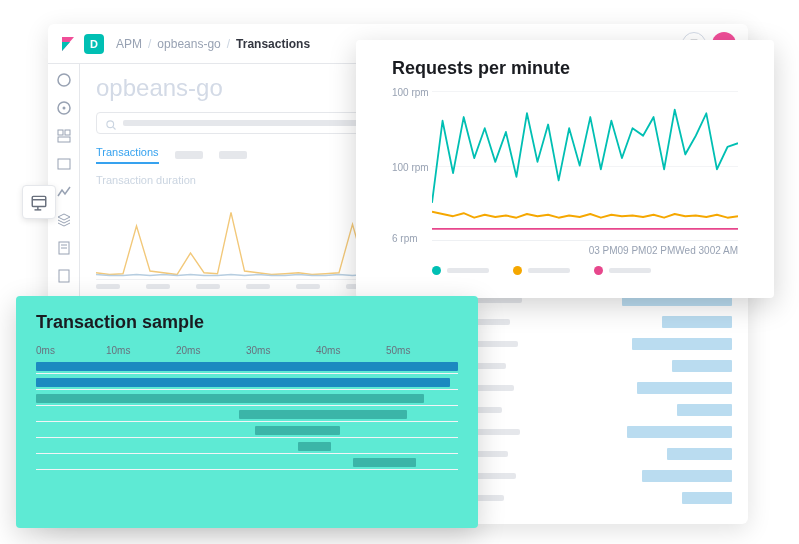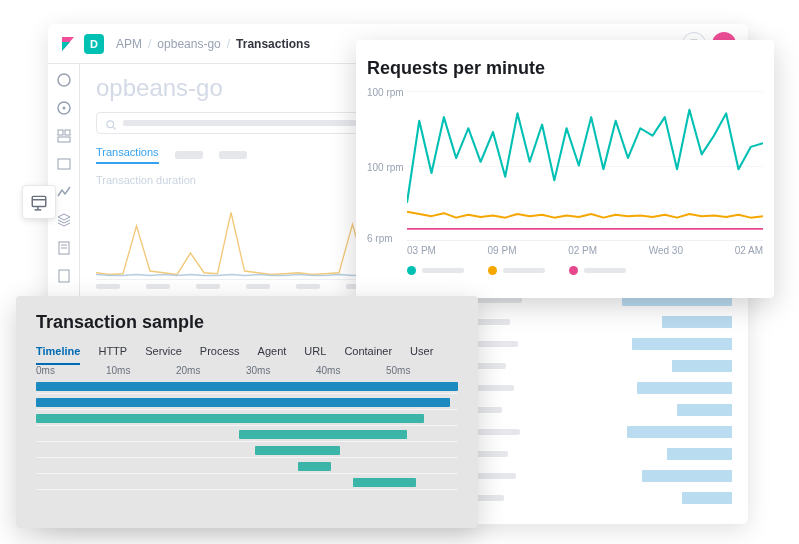--- a/index.html
+++ b/index.html
@@ -114,41 +114,41 @@
   color: #69707d;
 }
 
 
 .rpm-card {
   position: absolute;
   left: 356px; top: 40px;
   width: 418px; height: 258px;
   background: #fff; border-radius: 4px;
   box-shadow: 0 8px 28px rgba(0,0,0,.18);
-  padding: 18px 11px 12px;
+  padding: 18px 36px 12px;
 }
 .rpm-card h2 { font-size: 18px; font-weight: 700; color: #1a1c21; margin-bottom: 12px; }
 .rpm-chart {
   position: relative; height: 150px; margin-left: 40px;
   border-bottom: 1px solid #eef0f3;
 }
 .rpm-y { position: absolute; left: -40px; font-size: 10px; color: #98a2b3; }
 .rpm-grid { position: absolute; left: 0; right: 0; height: 0; border-top: 1px solid #f3f4f6; }
-.rpm-x { display: flex; justify-content: space-between; margin-left: 40px; font-size: 10px; color: #98a2b3; margin-top: 4px; }
+.rpm-x { display: flex; justify-content: flex-end; margin-left: 40px; font-size: 10px; color: #98a2b3; margin-top: 4px; }
 .rpm-legend { display: flex; gap: 24px; margin-top: 10px; margin-left: 40px; align-items: center; }
 .rpm-legend .item { display: flex; align-items: center; gap: 6px; }
 .rpm-legend .dot { width: 9px; height: 9px; border-radius: 50%; }
 .rpm-legend .lbl { width: 42px; height: 5px; background: #e5e7eb; border-radius: 2px; }
 
 
 .tx-card {
   position: absolute;
   left: 16px; top: 296px;
   width: 462px; height: 232px;
-  background: #e5e5e5; border-radius: 4px;
+  background: #5eead4; border-radius: 4px;
   box-shadow: 0 8px 28px rgba(0,0,0,.18);
   padding: 16px 20px 12px;
 }
 .tx-card h2 { font-size: 18px; font-weight: 700; color: #1a1c21; margin-bottom: 12px; }
 .tx-tabs {
   display: flex; gap: 18px; font-size: 11px; color: #343741;
   border-bottom: 1px solid #e5e7eb;
 }
 .tx-tabs .tab { padding-bottom: 6px; cursor: pointer; }
 .tx-tabs .tab.active { color: #006bb4; font-weight: 600; border-bottom: 2px solid #006bb4; margin-bottom: -1px; }
@@ -370,30 +370,20 @@
       </div>
     <div class="item">
         <span class="dot" style="background:#e7478c"></span>
         <span class="lbl"></span>
       </div>
   </div>
 </div>
 
 <div class="tx-card">
   <h2>Transaction sample</h2>
-  <div class="tx-tabs" id="tx-tabs">
-      <span class="tab active">Timeline</span>
-      <span class="tab">HTTP</span>
-      <span class="tab">Service</span>
-      <span class="tab">Process</span>
-      <span class="tab">Agent</span>
-      <span class="tab">URL</span>
-      <span class="tab">Container</span>
-      <span class="tab">User</span>
-    </div>
   <div class="tx-scale" id="tx-scale">
       <span>0ms</span>
       <span>10ms</span>
       <span>20ms</span>
       <span>30ms</span>
       <span>40ms</span>
       <span>50ms</span>
     </div>
   <div class="tx-rows" id="tx-rows">
       <div class="r">

